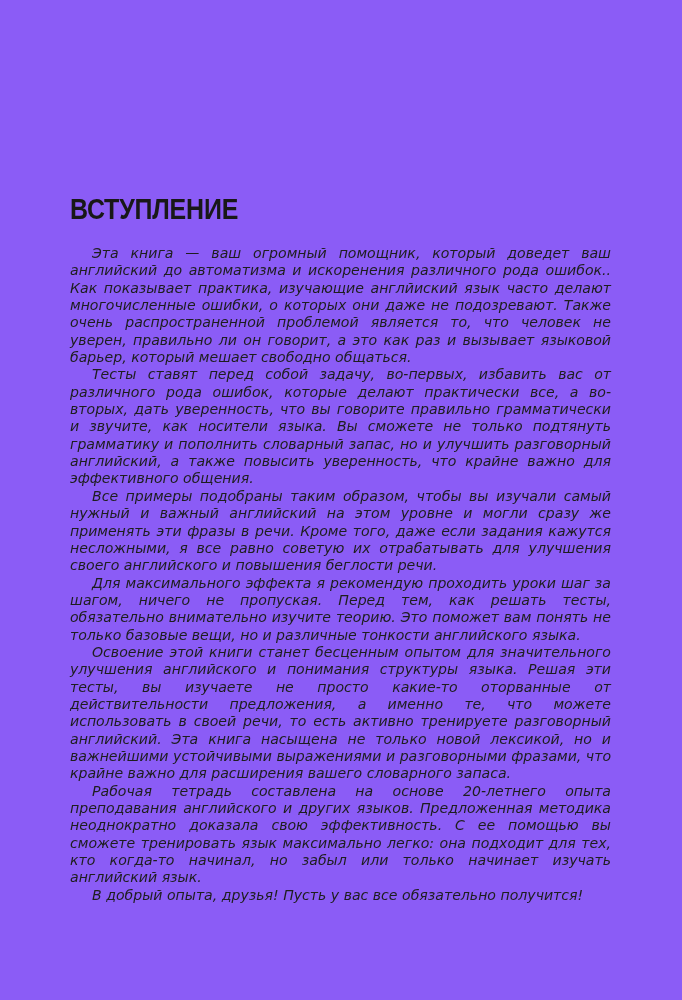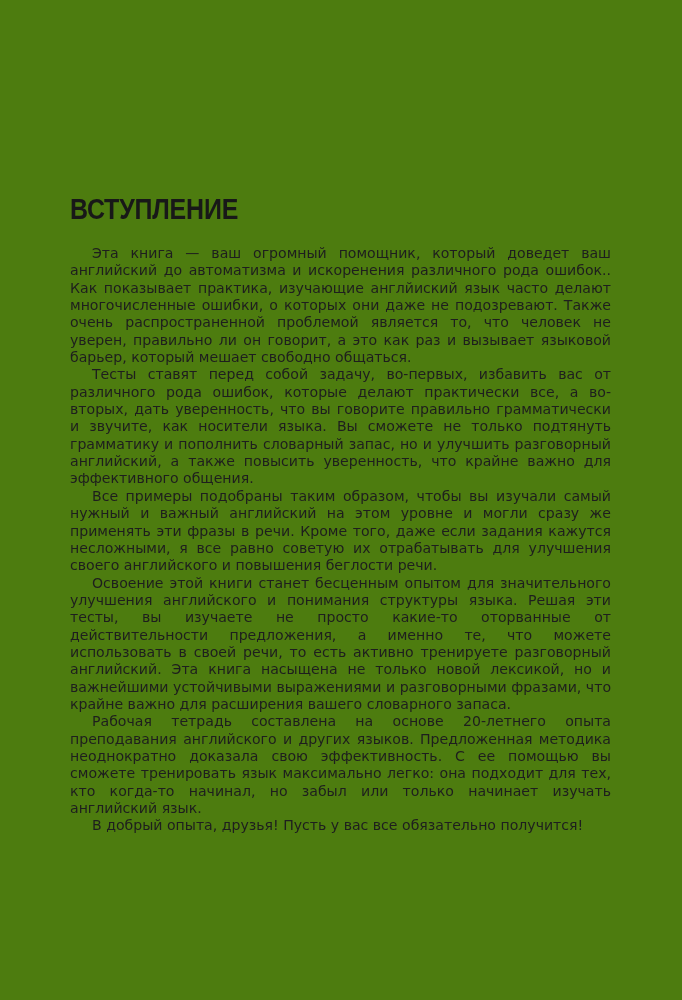--- a/index.html
+++ b/index.html
@@ -7,21 +7,21 @@
     margin: 0;
     padding: 0;
     background: #ffffff;
   }
 
   .page {
     position: relative;
     width: 682px;
     height: 1000px;
     margin: 0 auto;
-    background: #4d7c0f;
+    background: #8b5cf6;
     overflow: hidden;
   }
 
   .content {
     position: absolute;
     left: 70px;
     top: 194px;
     width: 541px;
   }
 
@@ -40,20 +40,21 @@
 
   .body-text {
     font-family: "DejaVu Sans", "Liberation Sans", sans-serif;
     font-size: 14.1px;
     line-height: 17.35px;
     color: #1e1e1e;
     text-align: justify;
     text-justify: inter-word;
     -webkit-hyphens: none;
     hyphens: none;
+    font-style: italic;
   }
 
   .body-text p {
     margin: 0;
     text-indent: 22px;
   }
 
   .body-text p:last-child {
     margin-bottom: 0;
   }
@@ -63,19 +64,20 @@
 
 <div class="page">
   <div class="content">
 
     <h1 class="page-title">ВСТУПЛЕНИЕ</h1>
 
     <div class="body-text">
       <p>Эта книга — ваш огромный помощник, который доведет ваш английский до автоматизма и искоренения различного рода ошибок.. Как показывает практика, изучающие англйиский язык часто делают многочисленные ошибки, о которых они даже не подозревают. Также очень распространенной проблемой является то, что человек не уверен, правильно ли он говорит, а это как раз и вызывает языковой барьер, который мешает свободно общаться.</p>
       <p>Тесты ставят перед собой задачу, во-первых, избавить вас от различного рода ошибок, которые делают практически все, а во-вторых, дать уверенность, что вы говорите правильно грамматически и звучите, как носители языка. Вы сможете не только подтянуть грамматику и пополнить словарный запас, но и улучшить разговорный английский, а также повысить уверенность, что крайне важно для эффективного общения.</p>
       <p>Все примеры подобраны таким образом, чтобы вы изучали самый нужный и важный английский на этом уровне и могли сразу же применять эти фразы в речи. Кроме того, даже если задания кажутся несложными, я все равно советую их отрабатывать для улучшения своего английского и повышения беглости речи.</p>
+      <p>Для максимального эффекта я рекомендую проходить уроки шаг за шагом, ничего не пропуская. Перед тем, как решать тесты, обязательно внимательно изучите теорию. Это поможет вам понять не только базовые вещи, но и различные тонкости английского языка.</p>
       <p>Освоение этой книги станет бесценным опытом для значительного улучшения английского и понимания структуры языка. Решая эти тесты, вы изучаете не просто какие-то оторванные от действительности предложения, а именно те, что можете использовать в своей речи, то есть активно тренируете разговорный английский. Эта книга насыщена не только новой лексикой, но и важнейшими устойчивыми выражениями и разговорными фразами, что крайне важно для расширения вашего словарного запаса.</p>
       <p>Рабочая тетрадь составлена на основе 20-летнего опыта преподавания английского и других языков. Предложенная методика неоднократно доказала свою эффективность. С ее помощью вы сможете тренировать язык максимально легко: она подходит для тех, кто когда-то начинал, но забыл или только начинает изучать английский язык.</p>
       <p>В добрый опыта, друзья! Пусть у вас все обязательно получится!</p>
     </div>
 
   </div>
 </div>
 
 </body></html>

